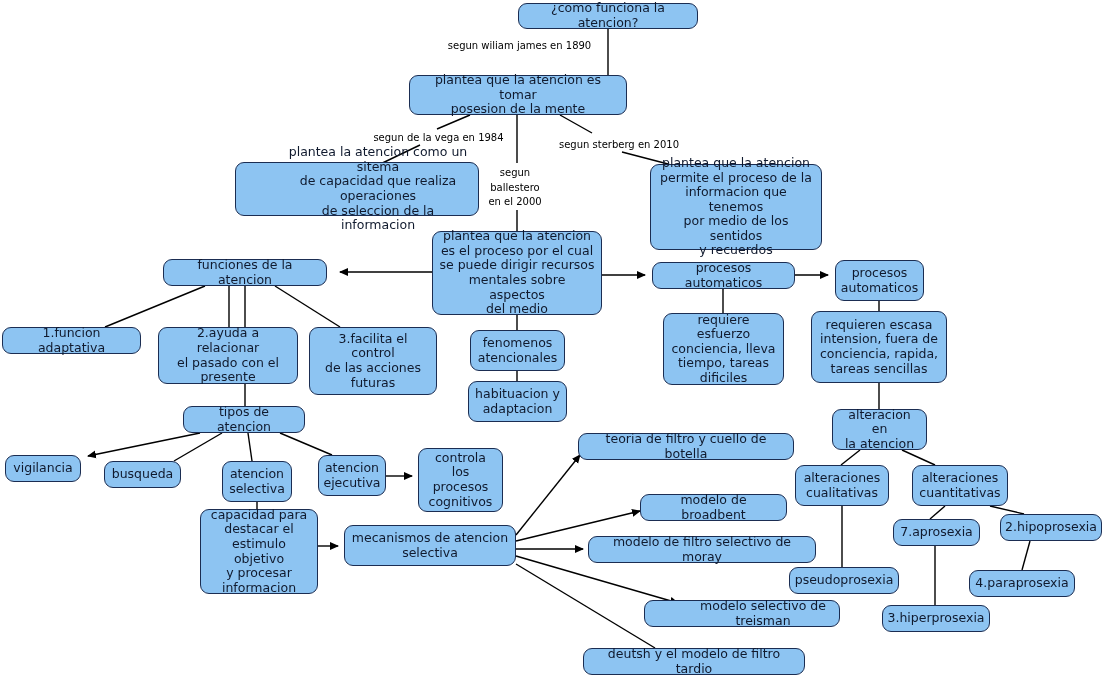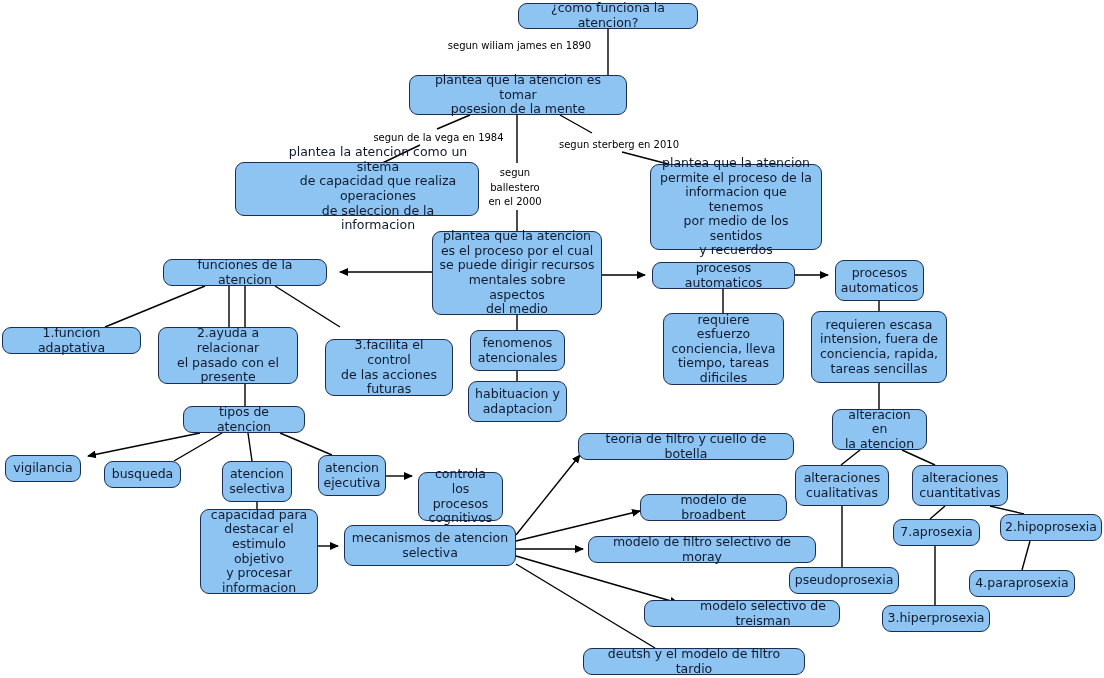--- a/index.html
+++ b/index.html
@@ -118,21 +118,21 @@
       <div class="node" style="left: 432px; top: 231px; width: 170px; height: 84px;">plantea que la atencion
 es el proceso por el cual
 se puede dirigir recursos
 mentales sobre aspectos
 del medio</div>
       <div class="node" style="left: 163px; top: 259px; width: 164px; height: 27px;">funciones de la atencion</div>
       <div class="node" style="left: 2px; top: 327px; width: 139px; height: 27px;">1.funcion adaptativa</div>
       <div class="node" style="left: 158px; top: 327px; width: 140px; height: 57px;">2.ayuda a relacionar
 el pasado con el
 presente</div>
-      <div class="node" style="left: 325px; top: 327px; width: 128px; height: 57px; margin-top: 12px;">3.facilita el control
+      <div class="node" style="left: 309px; top: 327px; width: 128px; height: 68px;">3.facilita el control
 de las acciones
 futuras</div>
       <div class="node" style="left: 470px; top: 330px; width: 95px; height: 41px;">fenomenos
 atencionales</div>
       <div class="node" style="left: 468px; top: 381px; width: 99px; height: 41px;">habituacion y
 adaptacion</div>
       <div class="node" style="left: 652px; top: 262px; width: 143px; height: 27px;">procesos automaticos</div>
       <div class="node" style="left: 663px; top: 313px; width: 121px; height: 72px;">requiere esfuerzo
 conciencia, lleva
 tiempo, tareas
@@ -143,21 +143,21 @@
 intension, fuera de
 conciencia, rapida,
 tareas sencillas</div>
       <div class="node" style="left: 183px; top: 406px; width: 122px; height: 27px;">tipos de atencion</div>
       <div class="node" style="left: 5px; top: 455px; width: 76px; height: 27px;">vigilancia</div>
       <div class="node" style="left: 104px; top: 461px; width: 77px; height: 27px;">busqueda</div>
       <div class="node" style="left: 222px; top: 461px; width: 70px; height: 41px;">atencion
 selectiva</div>
       <div class="node" style="left: 318px; top: 455px; width: 68px; height: 41px;">atencion
 ejecutiva</div>
-      <div class="node" style="left: 418px; top: 472px; width: 85px; height: 49px; text-align: center;">controla los
+      <div class="node" style="left: 418px; top: 448px; width: 85px; height: 64px; text-align: center;">controla los
 procesos
 cognitivos</div>
       <div class="node" style="left: 200px; top: 509px; width: 118px; height: 85px;">capacidad para
 destacar el
 estimulo objetivo
 y procesar
 informacion</div>
       <div class="node" style="left: 344px; top: 525px; width: 172px; height: 41px;">mecanismos de atencion
 selectiva</div>
       <div class="node" style="left: 578px; top: 433px; width: 216px; height: 27px;">teoria de filtro y cuello de botella</div>

